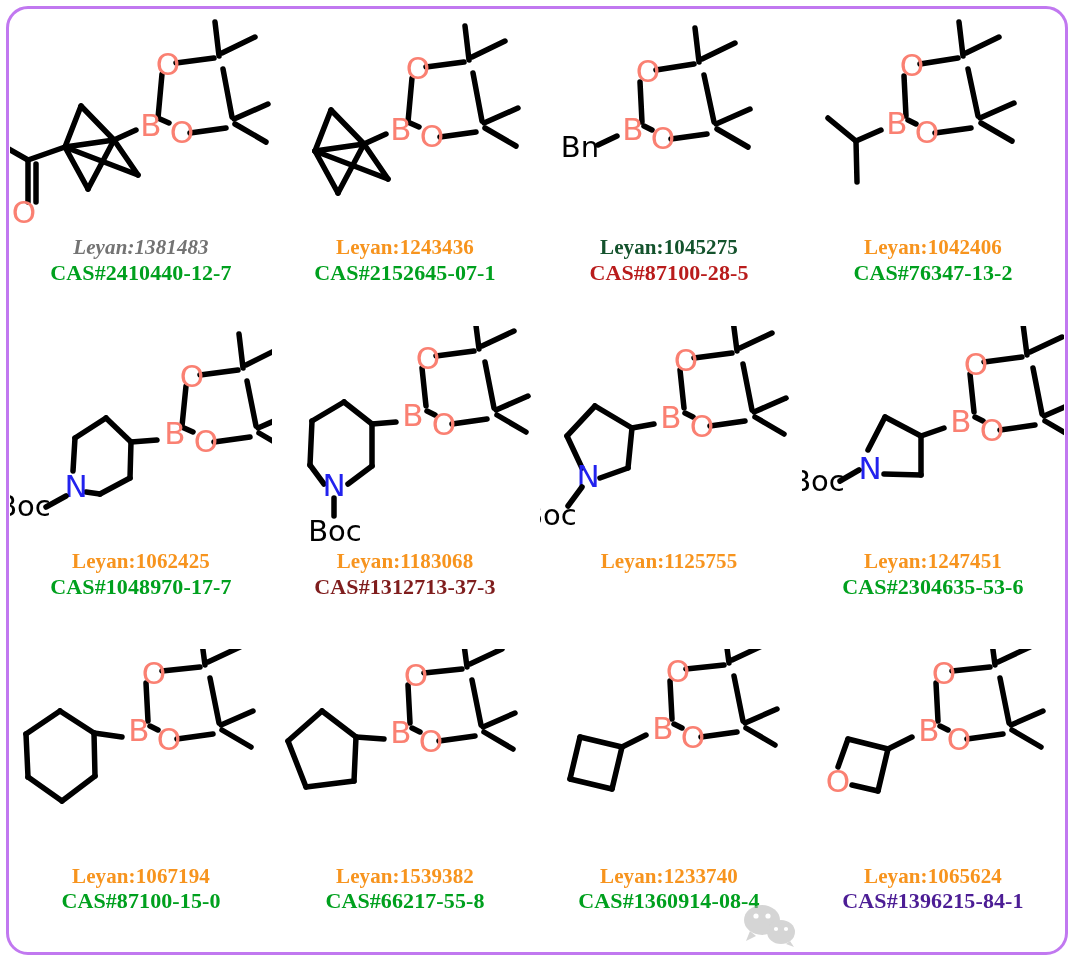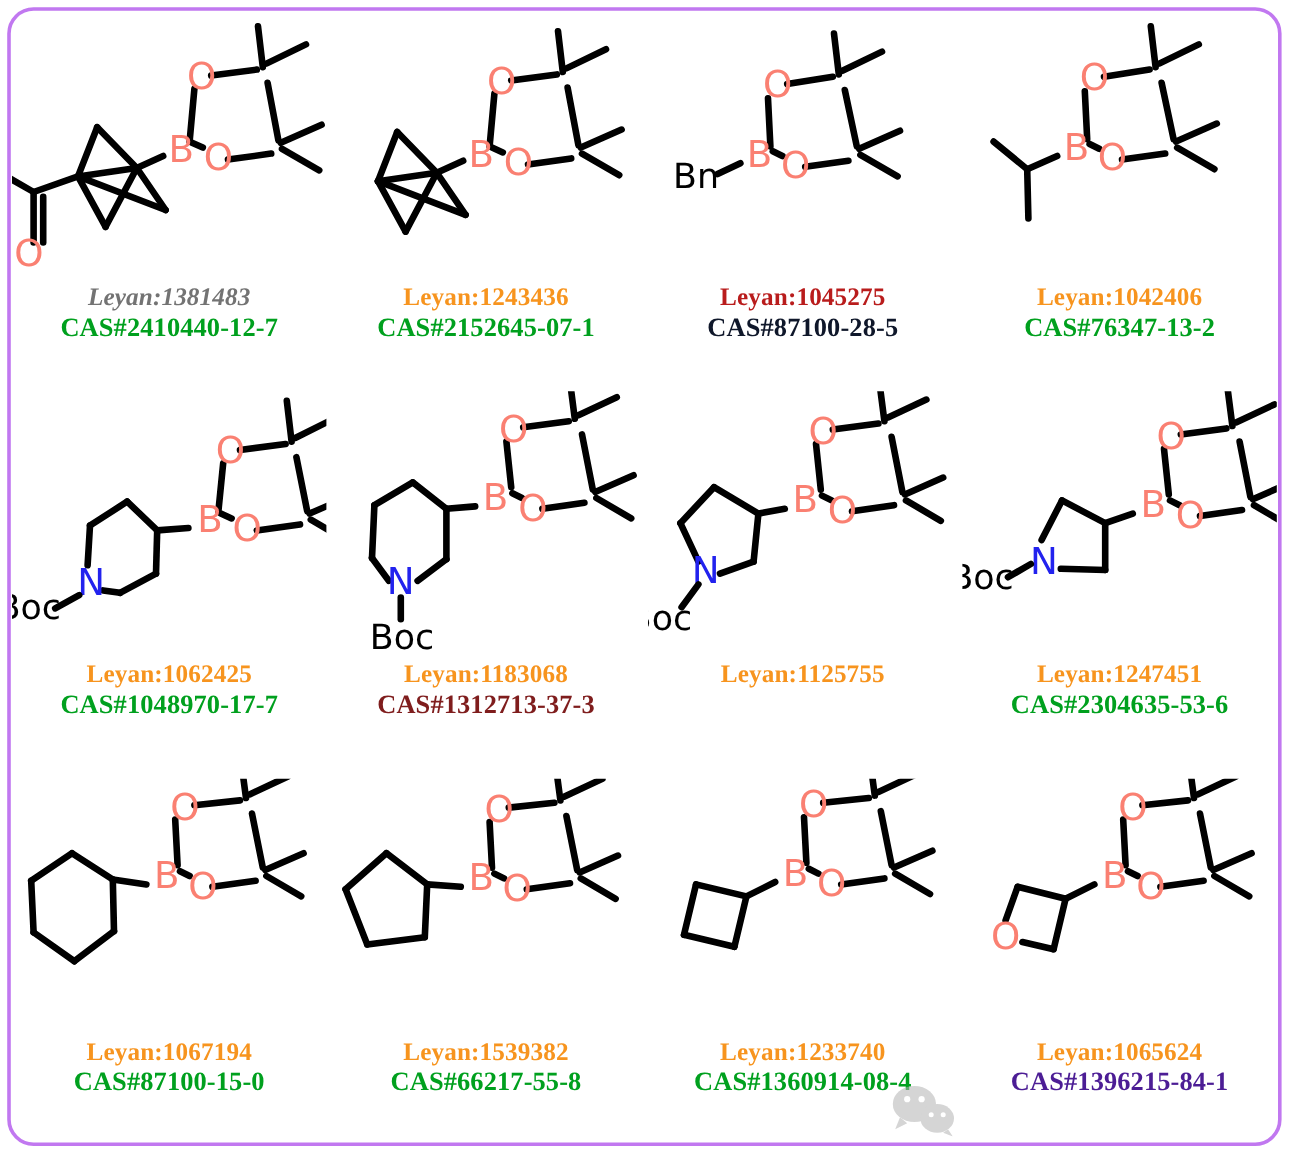--- a/index.html
+++ b/index.html
@@ -184,22 +184,22 @@
             <line class="bond" x1="173" y1="117" x2="204" y2="135"></line>
             <text class="atom-o" x="104" y="59" style="fill: rgb(250, 128, 114);">O</text>
             <text class="atom-o" x="119" y="126" style="fill: rgb(250, 128, 114);">O</text>
             <text class="atom-b" x="89" y="117" style="fill: rgb(250, 128, 114);">B</text>
           </g>
           <line class="bond" x1="73" y1="124" x2="54" y2="133"></line>
           <text class="atom-c" x="36" y="135">Bn</text>
         </svg>
       </div>
       <div class="labels">
-        <div class="leyan" style="color: #b91c1c;">Leyan:1045275</div>
-        <div class="cas" style="color: #0f172a;">CAS#87100-28-5</div>
+        <div class="leyan" style="color: #14532d;">Leyan:1045275</div>
+        <div class="cas" style="color: #b91c1c;">CAS#87100-28-5</div>
       </div>
     </div>
 
     <div class="cell">
       <div class="struct">
         <svg width="250" height="226" viewBox="0 0 250 226">
           <g>
             <line class="bond" x1="98" y1="104" x2="96" y2="64"></line>
             <line class="bond" x1="112" y1="52" x2="150" y2="46"></line>
             <line class="bond" x1="160" y1="57" x2="170" y2="104"></line>

